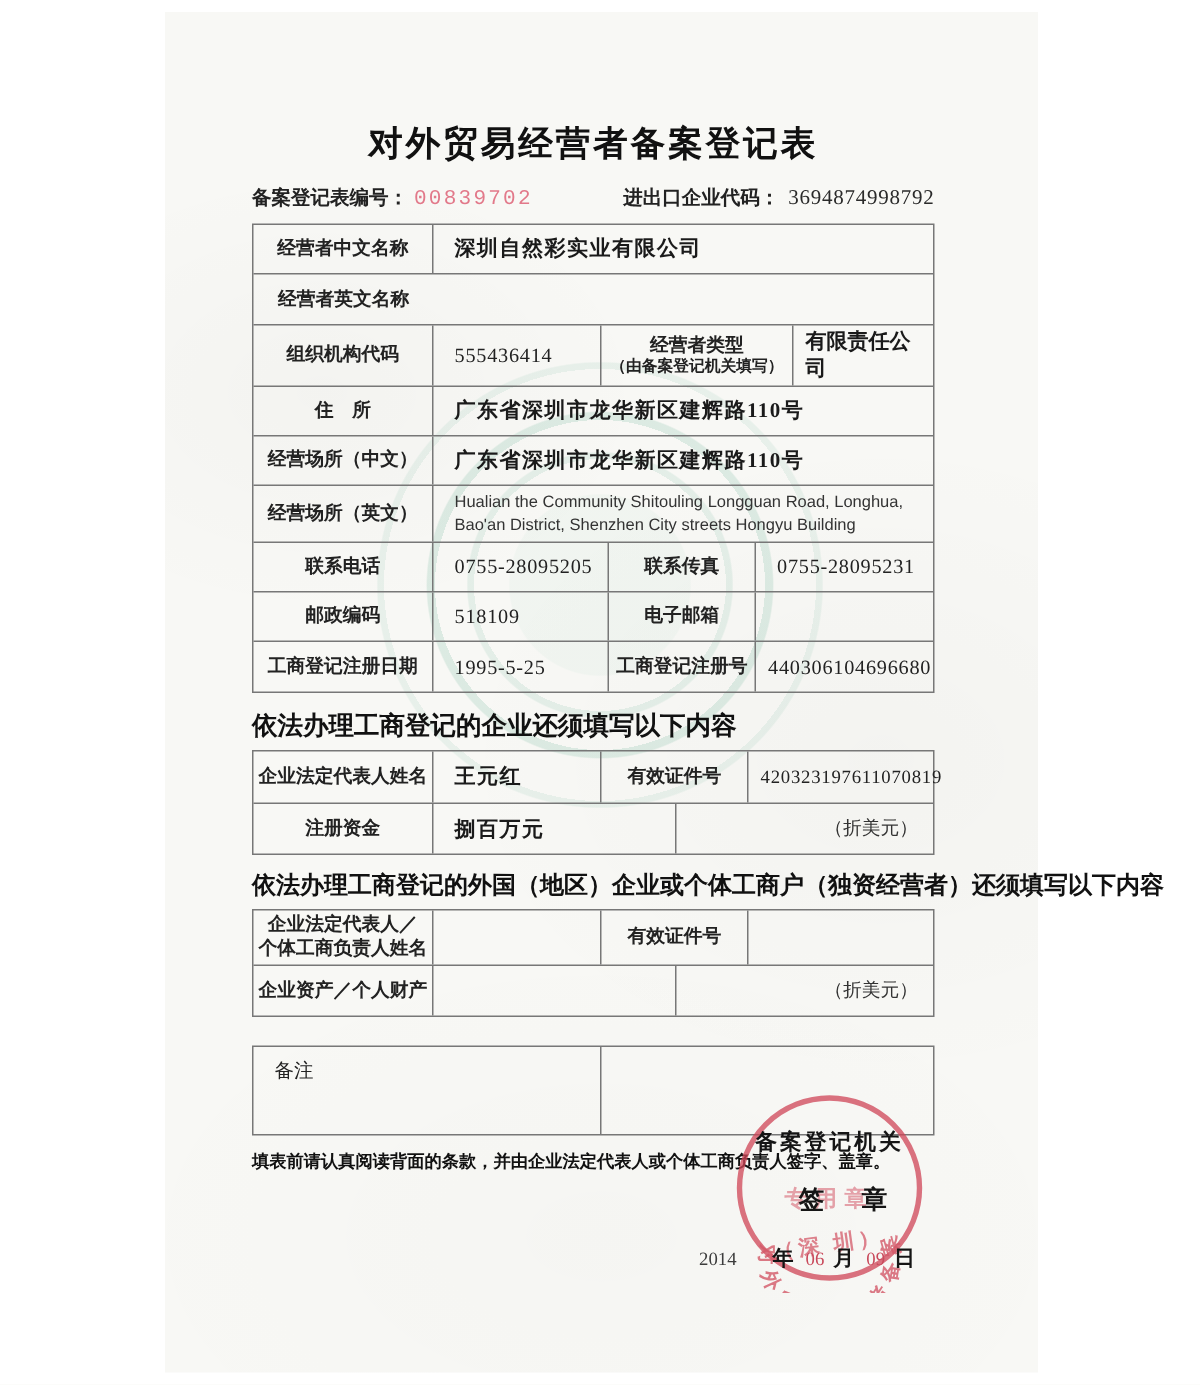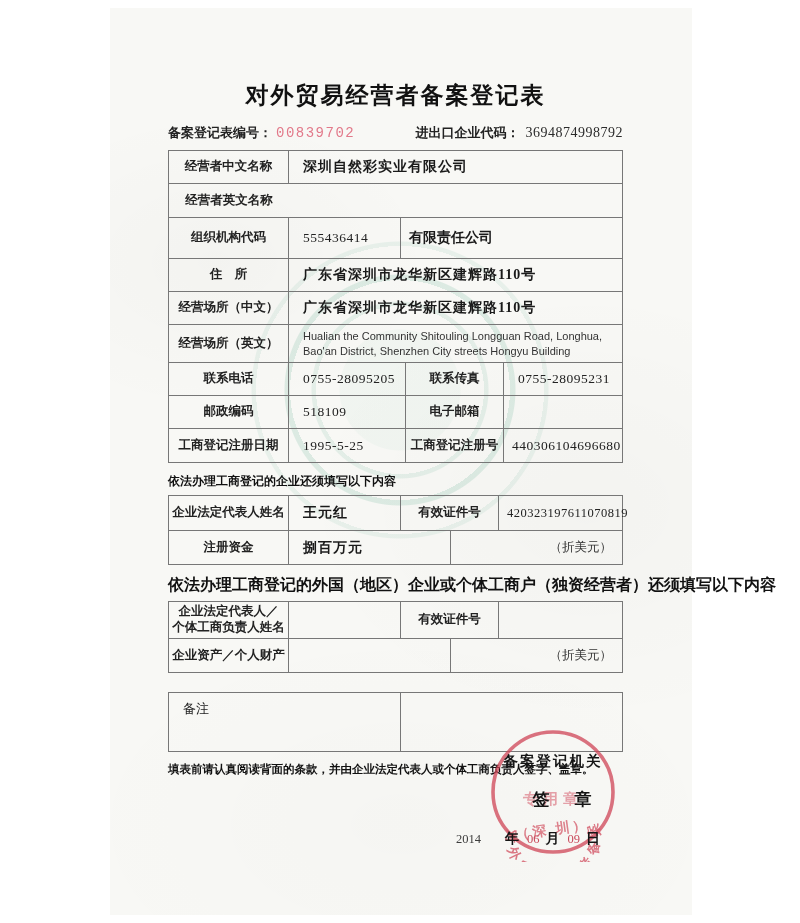--- a/index.html
+++ b/index.html
@@ -64,42 +64,42 @@
   }
   .val-en{font-size:11px;color:#333;line-height:1.35;}
   .note-cell{align-items:flex-end;padding-right:10px;font-size:12.5px;color:#333;}
   .w120{width:120px;flex:0 0 120px;}
   .w117{width:117px;flex:0 0 117px;}
   .w112{width:112px;flex:0 0 112px;}
   .w128{width:128px;flex:0 0 128px;}
   .w98{width:98px;flex:0 0 98px;}
   .w162{width:162px;flex:0 0 162px;}
   .grow{flex:1 1 auto;}
-  .sec-head{margin-top:10px;font-size:12px;font-weight:bold;white-space:nowrap;color:#111;}
+  .sec-head{margin-top:10px;font-size:17px;font-weight:bold;white-space:nowrap;color:#111;}
   .sec-head.long{font-size:16px;}
   .remark-box{display:flex;border:1px solid #777;margin-top:19px;height:58px;}
   .remark-box .left{
     width:232px;flex:0 0 232px;border-right:1px solid #777;
     box-sizing:border-box;padding:7px 0 0 14px;font-size:13px;color:#222;
   }
   .remark-box .right{flex:1;}
   .footer-note{margin-top:10px;font-size:11.5px;font-weight:bold;white-space:nowrap;color:#111;}
   
   .seal{position:absolute;left:330px;top:718px;width:290px;height:160px;}
   .stamp-svg{position:absolute;left:43px;top:-4px;opacity:0.88;}
   .authority{
     position:absolute;left:0;top:26px;width:226px;text-align:center;
     font-size:14.5px;font-weight:bold;letter-spacing:2px;color:#151515;
   }
   .sign{
     position:absolute;left:11px;top:62px;width:226px;text-align:center;
     font-size:17px;font-weight:bold;letter-spacing:4px;color:#151515;
   }
   .dateline{
-    position:absolute;left:16px;top:104px;display:flex;align-items:baseline;
+    position:absolute;left:26px;top:104px;display:flex;align-items:baseline;
   }
   .dateline .num{
     font-family:"Liberation Serif","DejaVu Serif",serif;
     font-size:12.5px;color:#3c3c3c;
   }
   .dateline .rednum{
     font-family:"Liberation Serif","DejaVu Serif",serif;
     font-size:12.5px;color:#c94a5c;
   }
   .dateline .unit{font-size:14px;font-weight:bold;color:#151515;}
@@ -130,20 +130,24 @@
           </div>
       </div>
       <div class="tr" style="height:33px">
         <div class="td lab w120">经营者英文名称</div>
       </div>
       <div class="tr" style="height:40px">
         <div class="td lab w120">组织机构代码</div>
         <div class="td val w112">
             <span class="val-num">555436414</span>
           </div>
+        <div class="td lab w128">
+          <div>经营者类型</div>
+          <div class="sub">（由备案登记机关填写）</div>
+        </div>
         <div class="td val grow" style="padding-left:8px">
             <span class="val-cn" style="letter-spacing:0">有限责任公司</span>
           </div>
       </div>
       <div class="tr" style="height:32px">
         <div class="td lab w120">住　所</div>
         <div class="td val grow">
             <span class="val-cn">广东省深圳市龙华新区建辉路110号</span>
           </div>
       </div>

